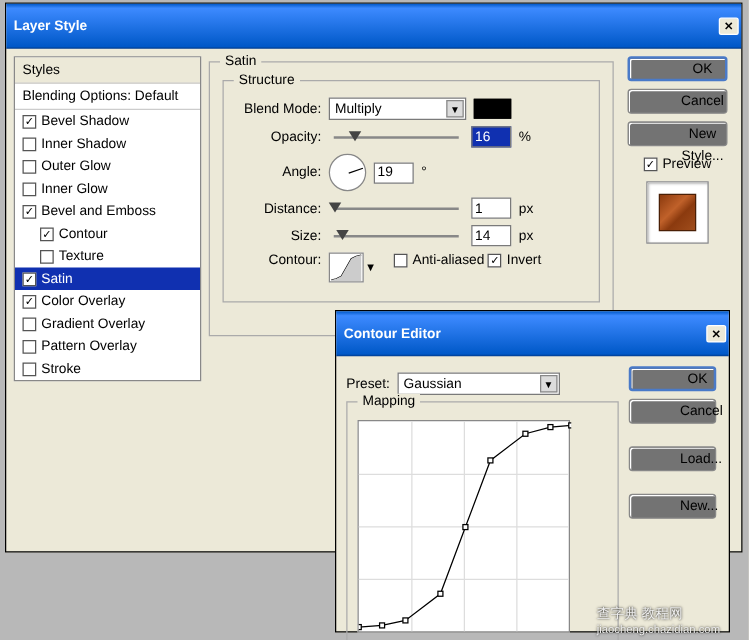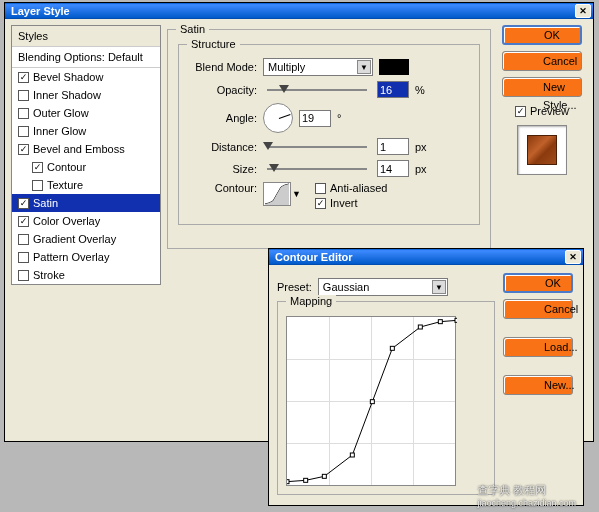--- a/index.html
+++ b/index.html
@@ -1,18 +1,18 @@
 <!DOCTYPE html>
 <html><head>
 <meta charset="utf-8">
 <style>
 * { box-sizing: border-box; margin: 0; padding: 0; font-family: Tahoma, Arial, sans-serif; font-size: 11px; }
 body { background: #b8b8b8; width: 599px; height: 512px; position: relative; overflow: hidden; }
 .window { position: absolute; background: #ece9d8; border: 1px solid #000; }
-.titlebar { background: linear-gradient(to bottom, #0058c8, #3d8aff 10%, #0058c8 95%, #003a8c); color: #fff; height: 16px; display: flex; align-items: center; padding: 0 2px 0 6px; font-weight: bold; justify-content: space-between; }
+.titlebar { background: linear-gradient(to bottom, #0058c8, #3d8aff 10%, #0058c8 95%, #003a8c); color: #fff; height: 36px; display: flex; align-items: center; padding: 0 2px 0 6px; font-weight: bold; justify-content: space-between; }
 .titlebar .close-btn { width: 16px; height: 14px; background: #ece9d8; border: 1px solid #fff; color: #000; display: flex; align-items: center; justify-content: center; font-size: 9px; font-weight: bold; cursor: pointer; border-radius: 2px; }
 .main-body { padding: 6px; display: flex; gap: 6px; position: relative; }
 .styles-panel { width: 150px; border: 1px solid #888; background: #fff; }
 .styles-header, .blending-header { padding: 4px 6px; border-bottom: 1px solid #ccc; font-size: 11px; }
 .styles-header { background: #ece9d8; }
 .style-item { padding: 3px 6px; display: flex; align-items: center; gap: 4px; cursor: pointer; }
 .style-item.indent { padding-left: 20px; }
 .style-item.selected { background: #1030b0; color: #fff; }
 .chk { width: 11px; height: 11px; border: 1px solid #555; background: #fff; display: inline-flex; align-items: center; justify-content: center; font-size: 9px; color: #000; line-height: 1; }
 .fieldset { border: 1px solid #aaa; padding: 8px 10px 10px 10px; position: relative; margin-top: 4px; }
@@ -25,21 +25,21 @@
 .swatch { width: 30px; height: 16px; background: #000; border: 1px solid #000; }
 .slider-track { width: 100px; height: 2px; background: #888; position: relative; margin: 0 4px; }
 .slider-thumb { position: absolute; top: -4px; width: 0; height: 0; border-left: 5px solid transparent; border-right: 5px solid transparent; border-top: 8px solid #444; }
 .numbox { width: 32px; height: 17px; border: 1px solid #7a7a7a; background: #fff; padding: 0 2px; display: inline-flex; align-items: center; }
 .numbox.sel { background: #1030b0; color: #fff; }
 .unit { font-size: 11px; }
 .angle-dial { width: 30px; height: 30px; border: 1px solid #888; border-radius: 50%; background: #fff; position: relative; }
 .angle-dial::after { content: ''; position: absolute; width: 12px; height: 1px; background: #000; top: 14px; left: 15px; transform-origin: left center; transform: rotate(-19deg); }
 .contour-thumb { width: 28px; height: 24px; border: 1px solid #888; background: #fff; position: relative; }
 .contour-thumb .arrow { position: absolute; right: -14px; top: 6px; width: 12px; height: 12px; font-size: 9px; }
-.btn { display: block; width: 80px; height: 20px; background: #f97316; border: 1px solid #888; border-radius: 3px; margin-bottom: 6px; cursor: pointer; line-height: 18px; box-shadow: 1px 1px 0 #fff inset; padding-left: 40px; }
+.btn { display: block; width: 80px; height: 20px; background: #737373; border: 1px solid #888; border-radius: 3px; margin-bottom: 6px; cursor: pointer; text-align: center; line-height: 18px; box-shadow: 1px 1px 0 #fff inset; padding-left: 40px; }
 .btn.default { border: 2px solid #4a7ac8; line-height: 16px; }
 .right-col { width: 90px; display: flex; flex-direction: column; align-items: center; }
 .preview-box { width: 50px; height: 50px; border: 1px solid #888; background: #fff; box-shadow: inset 1px 1px 2px rgba(0,0,0,0.3); margin-top: 8px; display: flex; align-items: center; justify-content: center; }
 .wood { width: 30px; height: 30px; background: linear-gradient(135deg, #8b3a0e, #c0612a 40%, #8b3a0e 60%, #a04d1c); border: 1px solid #4a1f05; }
 .contour-win { top: 248px; left: 268px; width: 316px; height: 258px; }
 .ce-body { padding: 8px; display: flex; gap: 8px; }
 .ce-left { flex: 1; }
 .ce-right { width: 72px; }
 .ce-right .btn { width: 70px; }
 .curve-area { width: 170px; height: 170px; border: 1px solid #888; background: #fff; position: relative; margin-top: 6px; }
@@ -174,21 +174,21 @@
 
           <div class="row" style="align-items:flex-start;">
             <span class="lbl">Contour:</span>
             <span class="contour-thumb">
               <svg width="26" height="22" viewBox="0 0 26 22">
                   <path d="M1 21 L5 20 L9 18 L13 11 L17 4 L21 2 L25 1" stroke="#000" fill="none" stroke-width="1"></path>
                   <path d="M1 21 L5 20 L9 18 L13 11 L17 4 L21 2 L25 1 L25 22 L1 22 Z" fill="#ccc"></path>
                 </svg>
               <span class="arrow">▼</span>
             </span>
-            <span style="margin-left:18px; display:flex; flex-direction:column; gap:3px;">
+            <span style="margin-left:18px; display:flex; flex-direction:row; gap:3px;">
               <label style="display:flex; align-items:center; gap:4px;">
                 <span class="chk"></span>
                 <span>Anti-aliased</span>
               </label>
               <label style="display:flex; align-items:center; gap:4px;">
                 <span class="chk">✓</span>
                 <span>Invert</span>
               </label>
             </span>
           </div>

